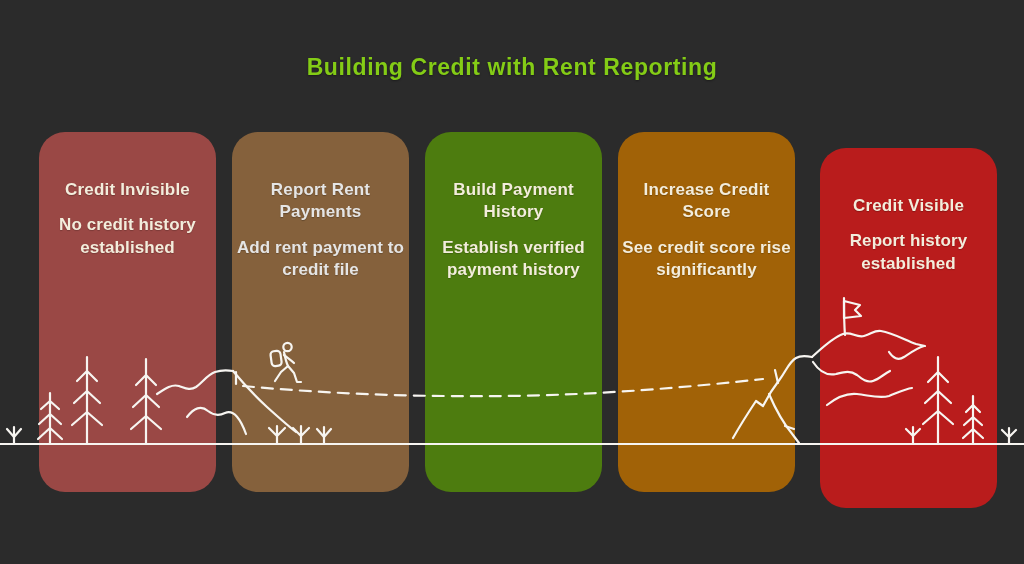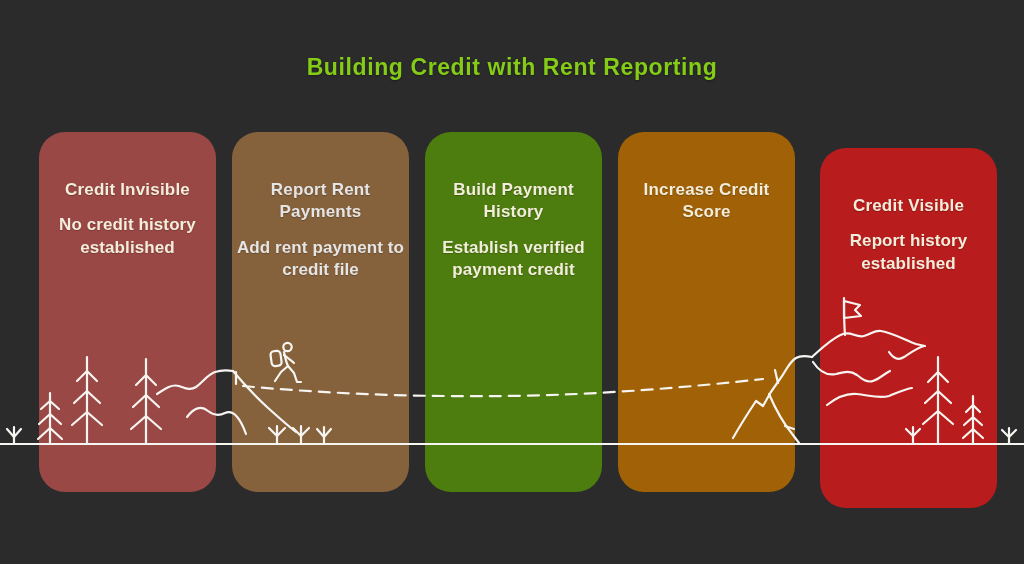--- a/index.html
+++ b/index.html
@@ -52,27 +52,28 @@
   <div class="card" style="left: 232px; background: rgb(133, 97, 60); color: #e5e5e5;">
     <div class="card-inner">
       <div class="card-title">Report Rent Payments</div>
       <div class="card-subtitle">Add rent payment to credit file</div>
     </div>
   </div>
 
   <div class="card" style="left: 425px; background: #4d7c0f; color: rgb(243, 237, 220);">
     <div class="card-inner">
       <div class="card-title">Build Payment History</div>
-      <div class="card-subtitle">Establish verified payment credit</div>
+      <div class="card-subtitle">Establish verified payment history</div>
     </div>
   </div>
 
   <div class="card" style="left: 618px; background: #a16207; color: rgb(243, 237, 220);">
     <div class="card-inner">
       <div class="card-title">Increase Credit Score</div>
+      <div class="card-subtitle">See credit score rise significantly</div>
     </div>
   </div>
 
   <div class="card" style="left: 820px; background: #b91c1c; color: rgb(243, 237, 220); margin-top: 16px;">
     <div class="card-inner">
       <div class="card-title">Credit Visible</div>
       <div class="card-subtitle">Report history established</div>
     </div>
   </div>
 

